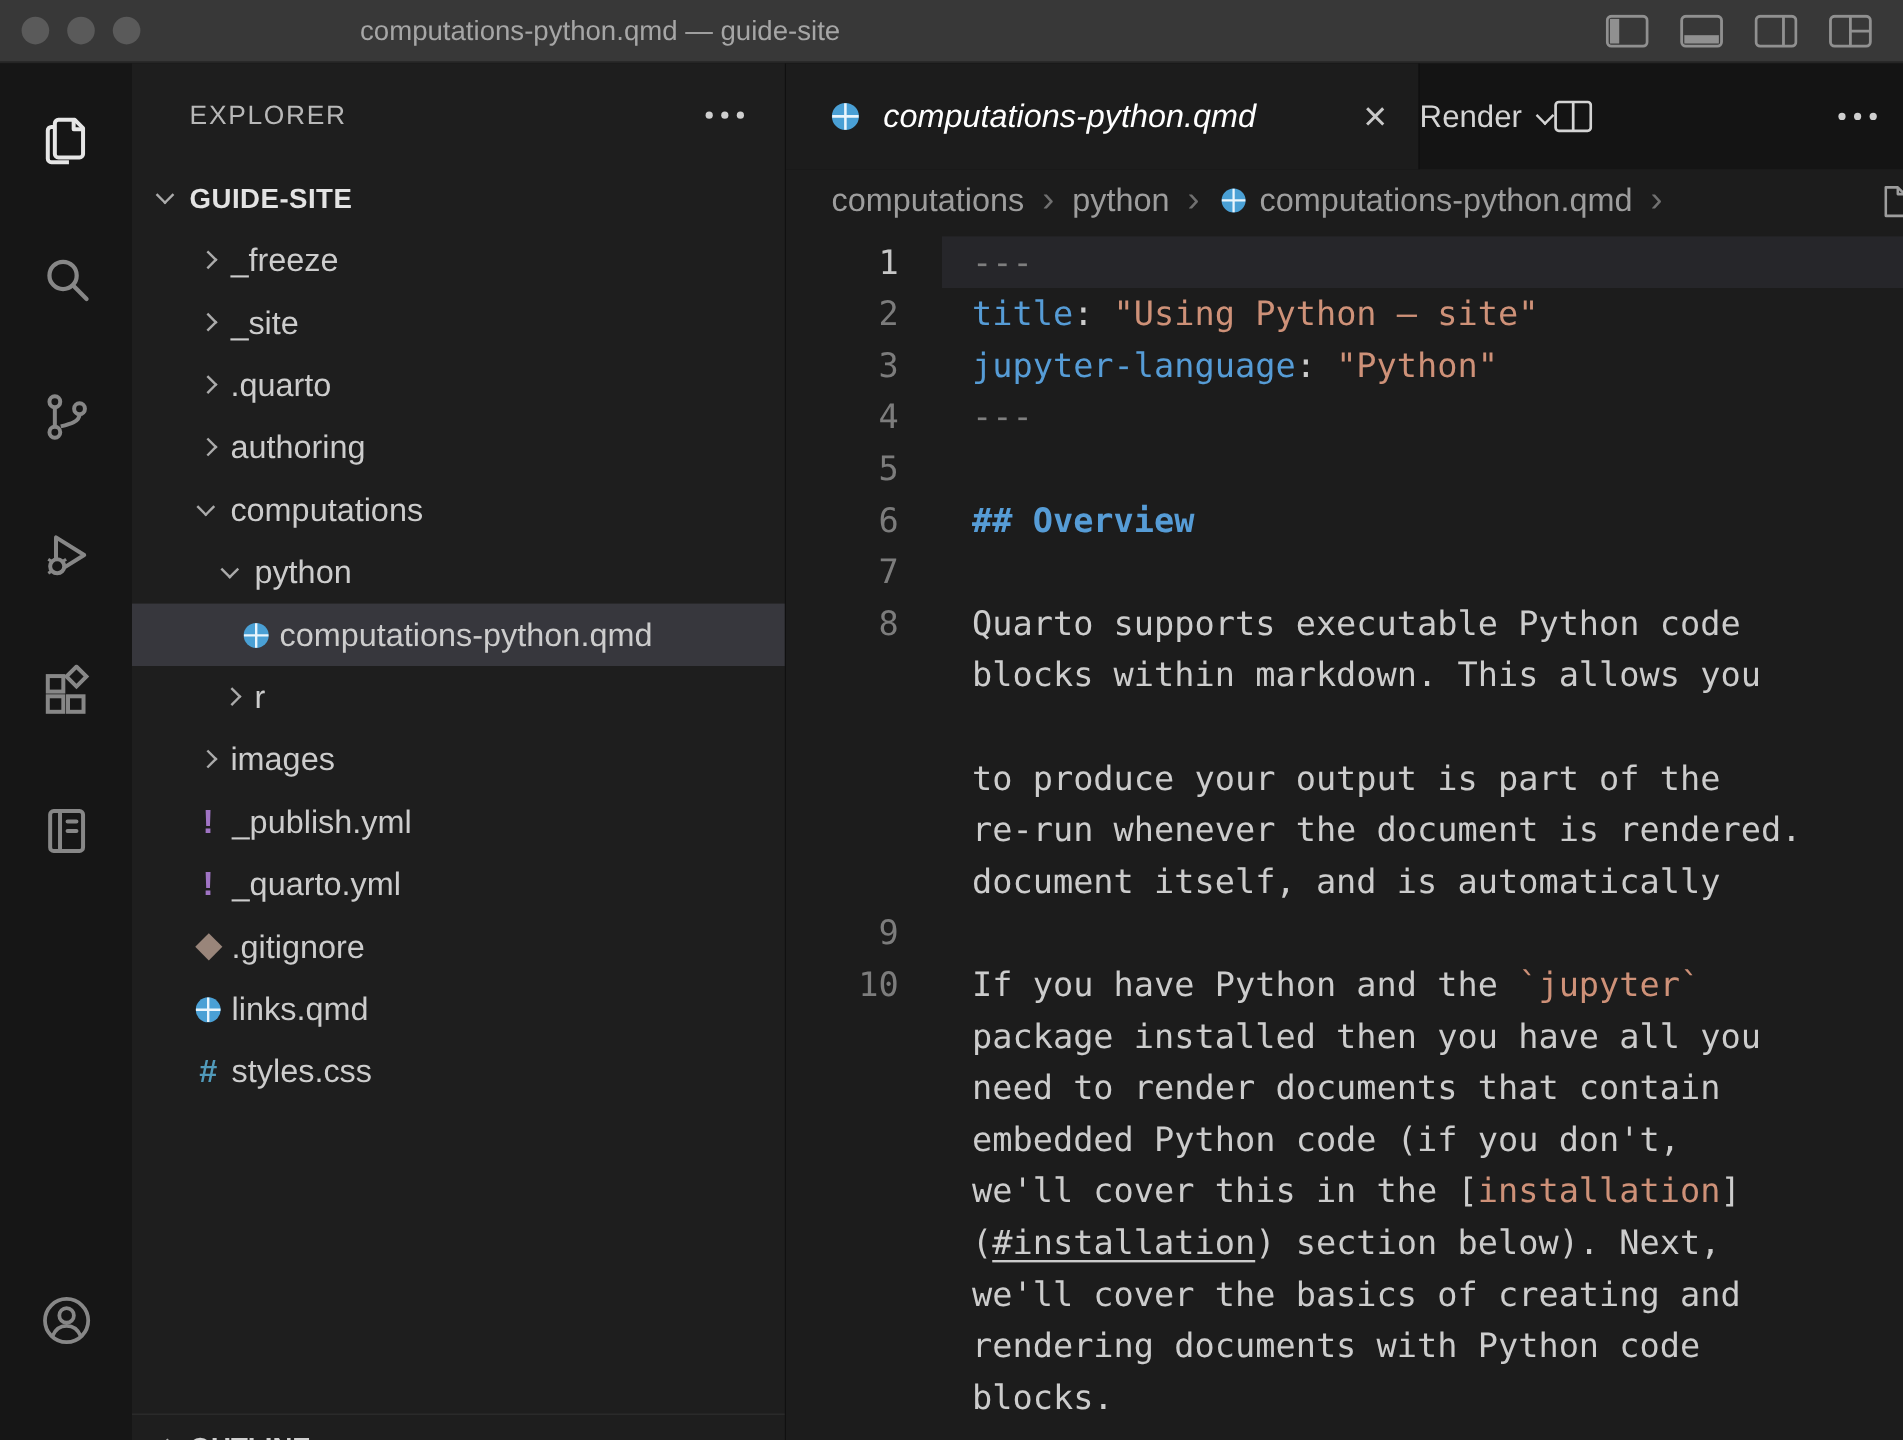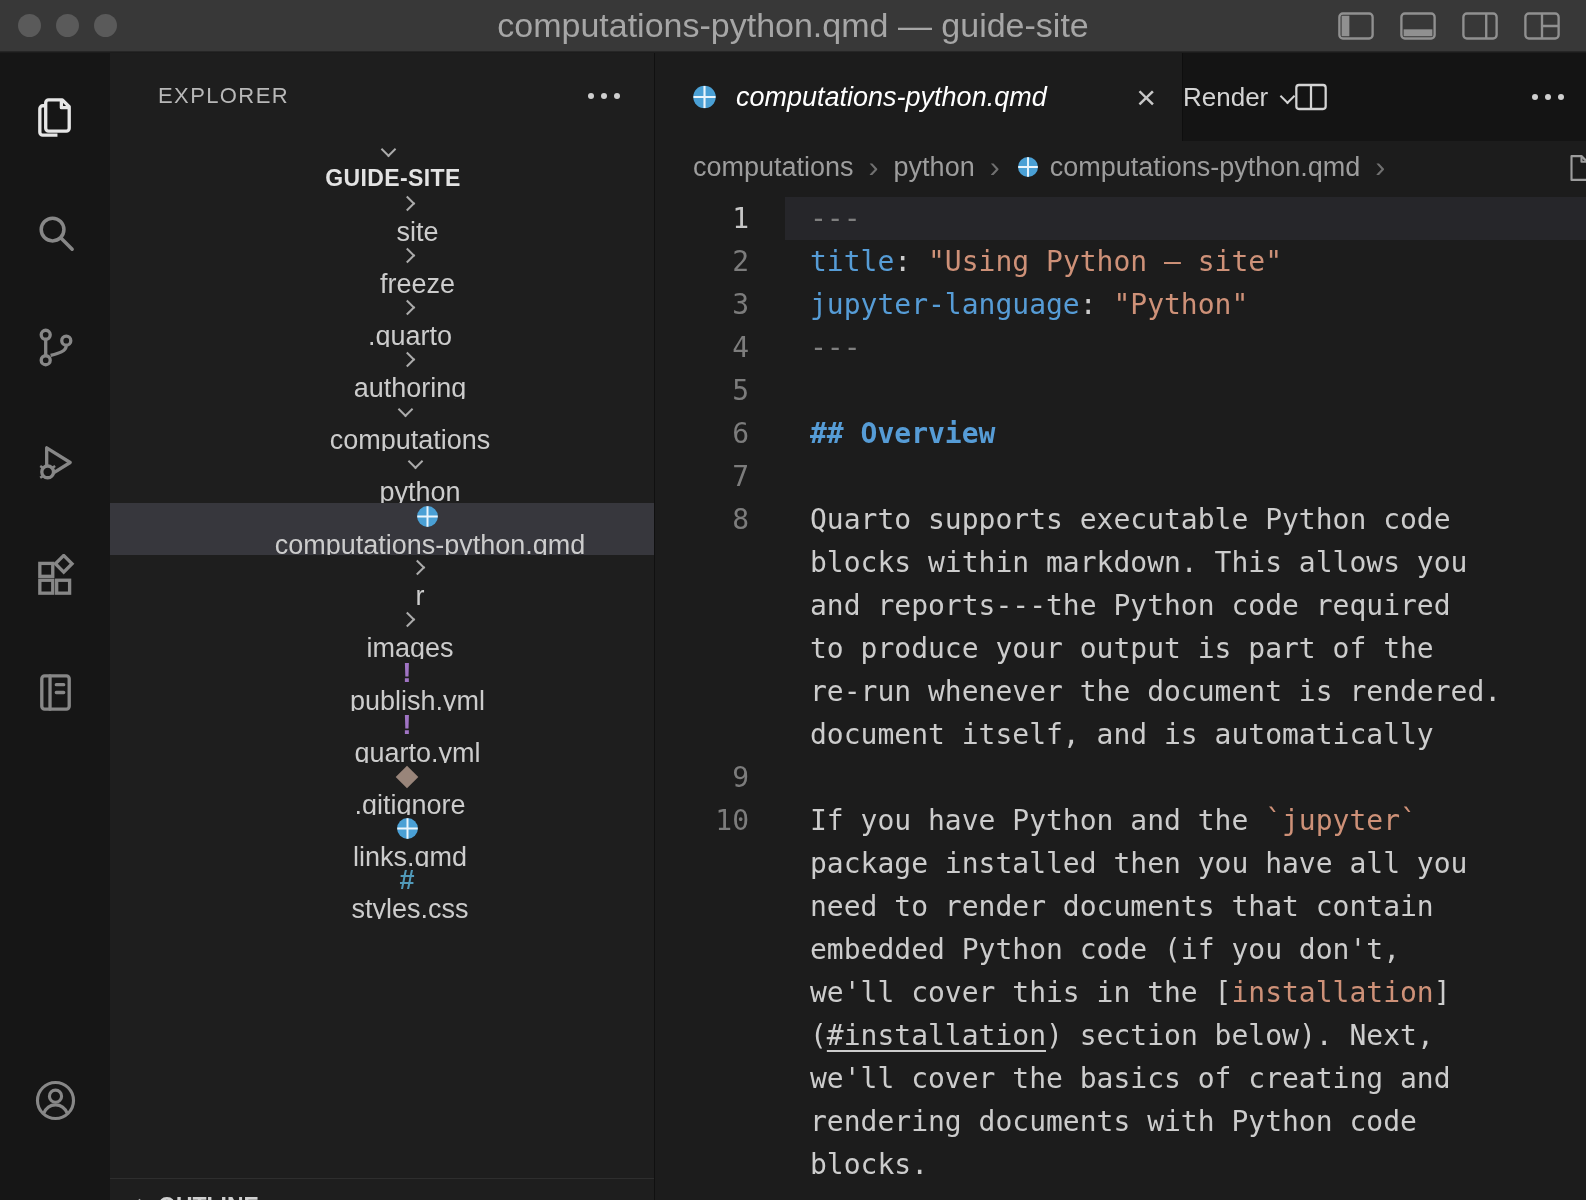--- a/index.html
+++ b/index.html
@@ -15,42 +15,42 @@
   html,body{background:#000;}
   #app{position:relative;width:1586px;height:1200px;overflow:hidden;background:#1c1c1c;
        font-family:"Liberation Sans",sans-serif;color:#ccc;}
 
   
   #titlebar{position:absolute;top:0;left:0;right:0;height:52px;background:#383838;
             border-bottom:1px solid #262626;display:flex;align-items:center;}
   .tb-side{width:300px;display:flex;align-items:center;flex:none;}
   .traffic{display:flex;gap:15px;padding-left:18px;}
   .light{width:23px;height:23px;border-radius:50%;background:#5a5a5a;}
-  .tb-title{flex:1;text-align:center;color:#a6a6a6;font-size:34px;white-space:nowrap;overflow:hidden;}
+  .tb-title{flex:1;color:#a6a6a6;font-size:23px;white-space:nowrap;overflow:hidden;}
   .tb-icons{justify-content:flex-end;gap:26px;padding-right:26px;}
   .tb-icons svg{width:36px;height:28px;display:block;}
 
   
   #main{position:absolute;top:53px;left:0;right:0;bottom:0;display:flex;}
 
   
   #activitybar{width:110px;flex:none;background:#161616;position:relative;padding-top:7px;}
   .ab-item{width:110px;height:115px;display:flex;align-items:center;justify-content:center;color:#878787;cursor:pointer;}
   .ab-item.active{color:#e6e6e6;}
   .ab-item svg{width:47px;height:47px;display:block;}
   .ab-bottom{position:absolute;bottom:42px;left:0;}
 
   
   #sidebar{width:545px;flex:none;background:#1e1e1e;position:relative;overflow:hidden;
            border-right:1px solid rgba(0,0,0,.45);}
   .sb-header{height:86px;display:flex;align-items:center;padding:0 34px 0 48px;
              color:#b8b8b8;font-size:22px;letter-spacing:1.4px;}
   .more-dots{margin-left:auto;display:flex;gap:7px;cursor:pointer;}
   .more-dots i{width:6px;height:6px;border-radius:50%;background:#cfcfcf;display:block;}
-  .row{height:52px;display:flex;align-items:center;font-size:27px;color:#ccc;cursor:pointer;white-space:nowrap;flex-direction:column;}
+  .row{height:52px;display:flex;align-items:center;font-size:27px;color:#ccc;cursor:pointer;white-space:nowrap;}
   .row.selected{background:var(--selection-bg);}
   .root-row{padding-left:16px;font-weight:bold;font-size:23px;letter-spacing:.4px;color:#e3e3e3;}
   .tree-label{margin-left:6px;overflow:hidden;text-overflow:ellipsis;}
   .chev{width:26px;height:26px;flex:none;position:relative;display:inline-block;}
   .chev::before{content:"";position:absolute;top:7px;left:8px;width:9px;height:9px;
                 border-right:2.4px solid #ababab;border-bottom:2.4px solid #ababab;transform:rotate(-45deg);}
   .chev.down::before{transform:rotate(45deg);left:6px;top:5px;}
   .fi{width:27px;height:27px;flex:none;display:flex;align-items:center;justify-content:center;
       font-weight:bold;}
   .fi svg{width:25px;height:25px;display:block;}
@@ -220,25 +220,25 @@
             <i></i>
           </span>
       </div>
       <div class="row root-row">
         <span class="chev down"></span>
         <span class="tree-label">GUIDE-SITE</span>
       </div>
       <div id="tree">
           <div class="row tree-row" style="padding-left: 50px;">
             <span class="chev"></span>
+            <span class="tree-label">_freeze</span>
+          </div>
+          <div class="row tree-row" style="padding-left: 50px;">
+            <span class="chev"></span>
             <span class="tree-label">_site</span>
-          </div>
-          <div class="row tree-row" style="padding-left: 50px;">
-            <span class="chev"></span>
-            <span class="tree-label">_freeze</span>
           </div>
           <div class="row tree-row" style="padding-left: 50px;">
             <span class="chev"></span>
             <span class="tree-label">.quarto</span>
           </div>
           <div class="row tree-row" style="padding-left: 50px;">
             <span class="chev"></span>
             <span class="tree-label">authoring</span>
           </div>
           <div class="row tree-row" style="padding-left: 50px;">
@@ -356,21 +356,21 @@
         <div id="code-lines">
             <div class="code-row current"><span class="ln">1</span><span class="lt"><span class="tok-meta">---</span></span></div>
             <div class="code-row"><span class="ln">2</span><span class="lt"><span class="tok-key">title</span><span class="tok-plain">: </span><span class="tok-str">"Using Python — site"</span></span></div>
             <div class="code-row"><span class="ln">3</span><span class="lt"><span class="tok-key">jupyter-language</span><span class="tok-plain">: </span><span class="tok-str">"Python"</span></span></div>
             <div class="code-row"><span class="ln">4</span><span class="lt"><span class="tok-meta">---</span></span></div>
             <div class="code-row"><span class="ln">5</span><span class="lt"></span></div>
             <div class="code-row"><span class="ln">6</span><span class="lt"><span class="tok-head">## Overview</span></span></div>
             <div class="code-row"><span class="ln">7</span><span class="lt"></span></div>
             <div class="code-row"><span class="ln">8</span><span class="lt"><span class="tok-plain">Quarto supports executable Python code</span></span></div>
             <div class="code-row"><span class="ln"></span><span class="lt"><span class="tok-plain">blocks within markdown. This allows you</span></span></div>
-            <div class="code-row"><span class="ln"></span><span class="lt"><span class="tok-plain">and reports---the Python code required</span></span></div>
+            <div class="code-row"><span class="ln"></span></div>
             <div class="code-row"><span class="ln"></span><span class="lt"><span class="tok-plain">to produce your output is part of the</span></span></div>
             <div class="code-row"><span class="ln"></span><span class="lt"><span class="tok-plain">re-run whenever the document is rendered.</span></span></div>
             <div class="code-row"><span class="ln"></span><span class="lt"><span class="tok-plain">document itself, and is automatically</span></span></div>
             <div class="code-row"><span class="ln">9</span><span class="lt"></span></div>
             <div class="code-row"><span class="ln">10</span><span class="lt"><span class="tok-plain">If you have Python and the </span><span class="tok-code">`jupyter`</span></span></div>
             <div class="code-row"><span class="ln"></span><span class="lt"><span class="tok-plain">package installed then you have all you</span></span></div>
             <div class="code-row"><span class="ln"></span><span class="lt"><span class="tok-plain">need to render documents that contain</span></span></div>
             <div class="code-row"><span class="ln"></span><span class="lt"><span class="tok-plain">embedded Python code (if you don't,</span></span></div>
             <div class="code-row"><span class="ln"></span><span class="lt"><span class="tok-plain">we'll cover this in the </span><span class="tok-plain">[</span><span class="tok-linkword">installation</span><span class="tok-plain">]</span></span></div>
             <div class="code-row"><span class="ln"></span><span class="lt"><span class="tok-plain">(</span><span class="tok-link">#installation</span><span class="tok-plain">)</span><span class="tok-plain"> section below). Next,</span></span></div>

